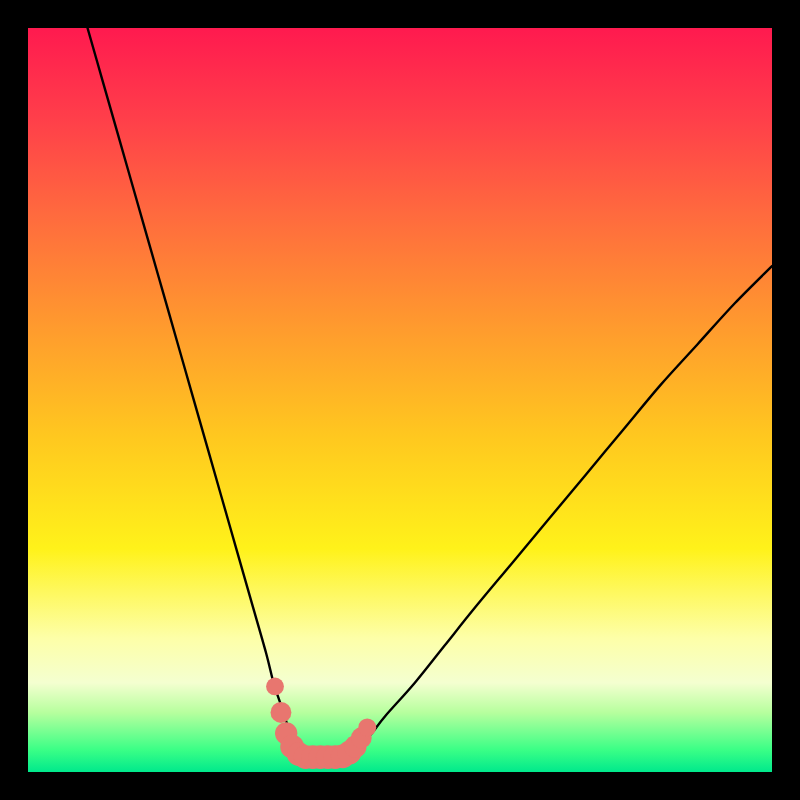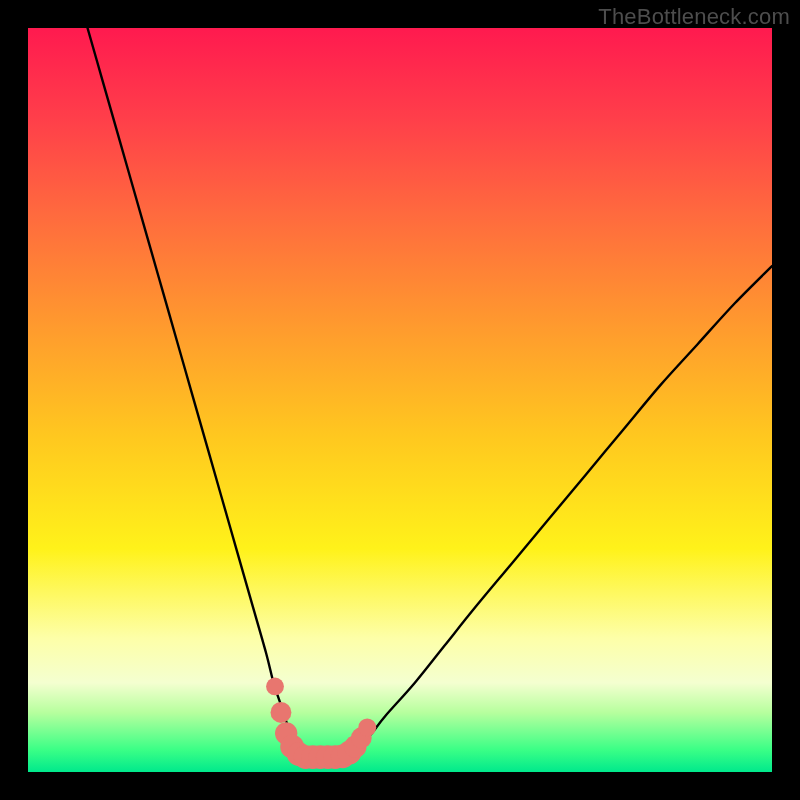--- a/index.html
+++ b/index.html
@@ -82,14 +82,13 @@
           <circle cx="299.83" cy="729.12" r="11.90" fill="#e8766f"></circle>
           <circle cx="307.27" cy="729.12" r="11.90" fill="#e8766f"></circle>
           <circle cx="314.71" cy="728.38" r="11.90" fill="#e8766f"></circle>
           <circle cx="321.41" cy="724.66" r="11.90" fill="#e8766f"></circle>
           <circle cx="327.36" cy="718.70" r="11.16" fill="#e8766f"></circle>
           <circle cx="333.31" cy="709.78" r="10.42" fill="#e8766f"></circle>
           <circle cx="339.26" cy="699.36" r="8.93" fill="#e8766f"></circle>
         </g>
     </svg>
   </div>
-  <div class="watermark">TheBottleneck.com</div>
 </div>
 
 </body></html>

